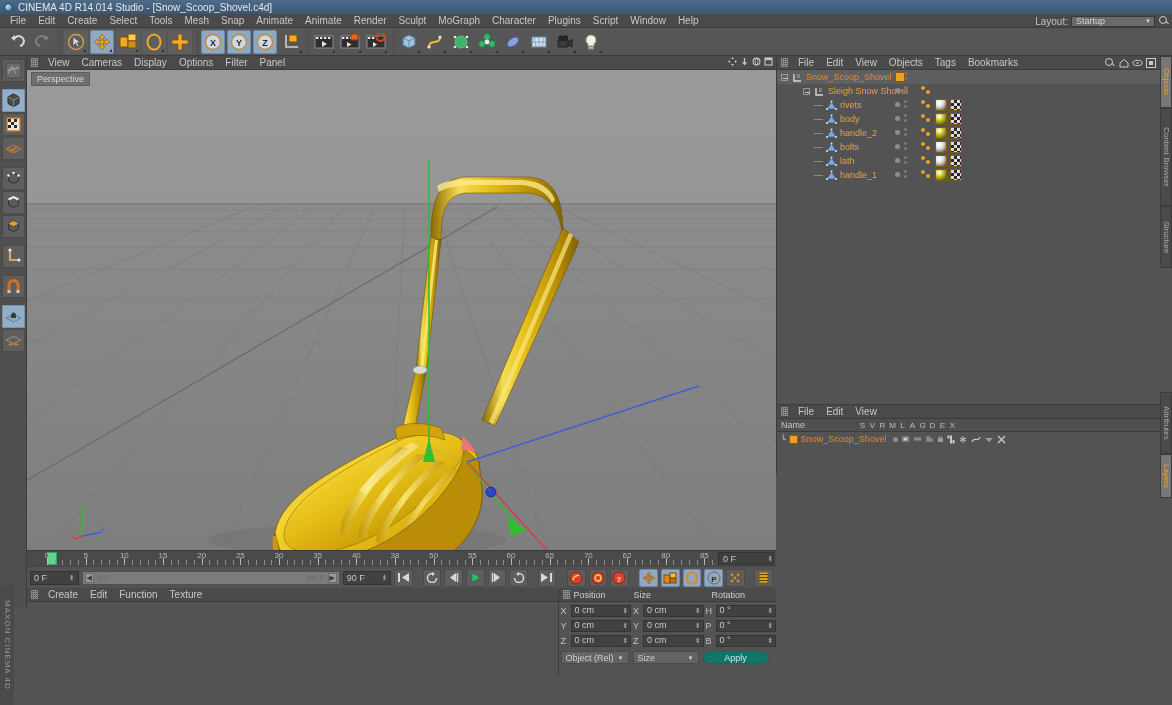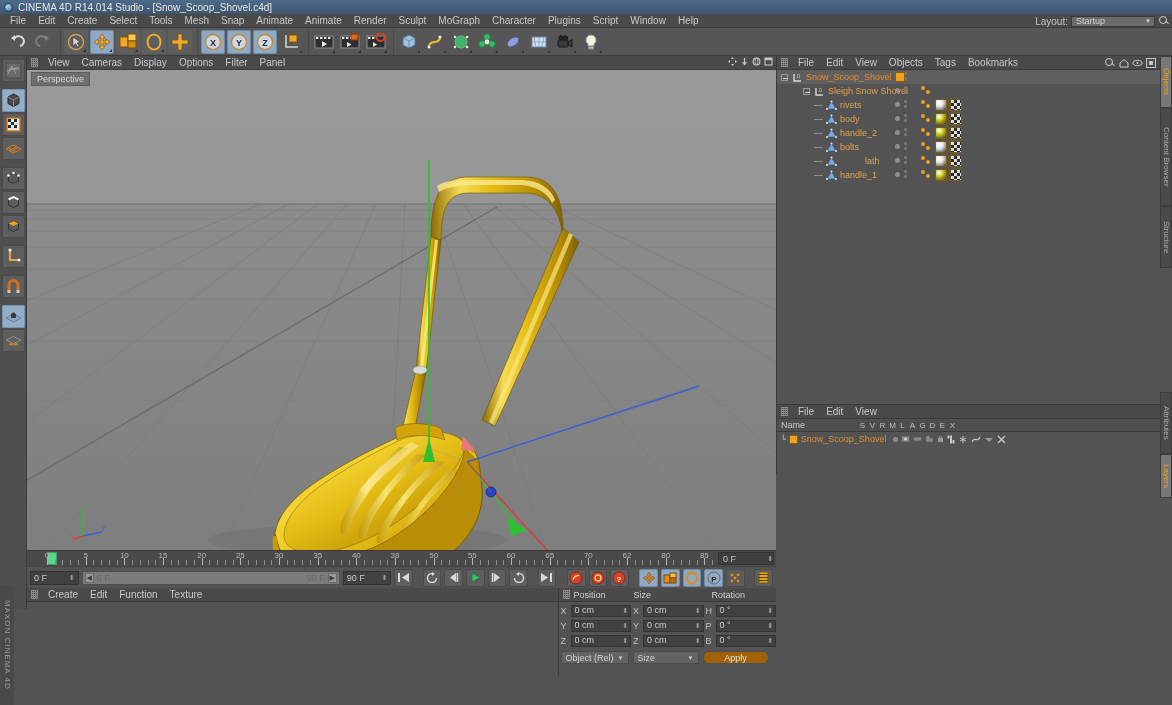--- a/index.html
+++ b/index.html
@@ -110,21 +110,21 @@
      background-image:repeating-linear-gradient(0deg,#8a8a8a 0 1px,transparent 1px 2px),
                       repeating-linear-gradient(90deg,#8a8a8a 0 1px,transparent 1px 2px);}
   .chd { font-size:9px; color:#cfcfcf; }
   .crow { display:flex; align-items:center; height:13px; margin-top:2px; padding-left:2px; gap:2px;}
   .clab { width:8px; font-size:9px; color:#c0c0c0; text-align:left;}
   .cfield { flex:1; height:12px; background:#414141; border:1px solid #343434; color:#c9c9c9; font-size:9px;
      line-height:11px; padding-left:3px; display:flex; justify-content:space-between; align-items:center;}
   .cfield .sp { color:#9a9a9a; font-size:7px; padding-right:2px;}
   .cdrop { height:13px; background:#636363; border:1px solid #4b4b4b; color:#d0d0d0; font-size:9px;
      display:flex; align-items:center; justify-content:space-between; padding:0 4px;}
-  #applybtn { height:13px; background:#a16207; border:1px solid #4f4f4f; border-radius:6px; color:#e2e2e2;
+  #applybtn { height:13px; background:#0f766e; border:1px solid #4f4f4f; border-radius:6px; color:#e2e2e2;
      font-size:9px; display:flex; align-items:center; justify-content:center;text-align:center;}
 
   
   #objmgr { height:348px; background:#535353; border-left:1px solid #3c3c3c; }
   .pmenu { height:14px; background:#4a4a4a; display:flex; align-items:center; padding-left:4px;
      border-bottom:1px solid #3b3b3b; position:relative;}
   .pmenu .grip { width:7px;height:9px; margin-right:4px;
      background-image:repeating-linear-gradient(0deg,#8a8a8a 0 1px,transparent 1px 2px),
                       repeating-linear-gradient(90deg,#8a8a8a 0 1px,transparent 1px 2px);}
   .pmenu .mi { padding:0 6px; font-size:10px; color:#c8c8c8;}
@@ -1205,21 +1205,21 @@
             <span style="width: 12px; height: 12px; margin-right: 3px; display: flex; align-items: center; justify-content: center; flex: 0 0 12px;">
               <svg width="11" height="11" viewBox="0 0 11 11">
                 <path d="M5.5 1.5 L10 9 L1 9 Z" fill="#7fa8d8" stroke="#3a5a8a" stroke-width=".7"></path>
                 <g fill="#e8e8e8">
                   <circle cx="5.5" cy="1.5" r="1"></circle>
                   <circle cx="1" cy="9" r="1"></circle>
                   <circle cx="10" cy="9" r="1"></circle>
                 </g>
               </svg>
             </span>
-            <span class="oname" style="color: rgb(224, 162, 74); margin-left: 25px;">lath</span>
+            <span class="oname" style="color: rgb(224, 162, 74);">lath</span>
             <span style="position: absolute; left: 118px; top: 2px; display: flex; align-items: center; gap: 4px;">
               <span class="gdot"></span>
               <span class="vdots">
                 <i></i>
                 <i></i>
               </span>
             </span>
             <span style="position: absolute; left: 144px; top: 2px; display: flex; gap: 1px;">
               <span class="gdot or" style="width:4px;height:4px;"></span>
               <span class="gdot or" style="width:4px;height:4px;margin-top:4px;"></span>

